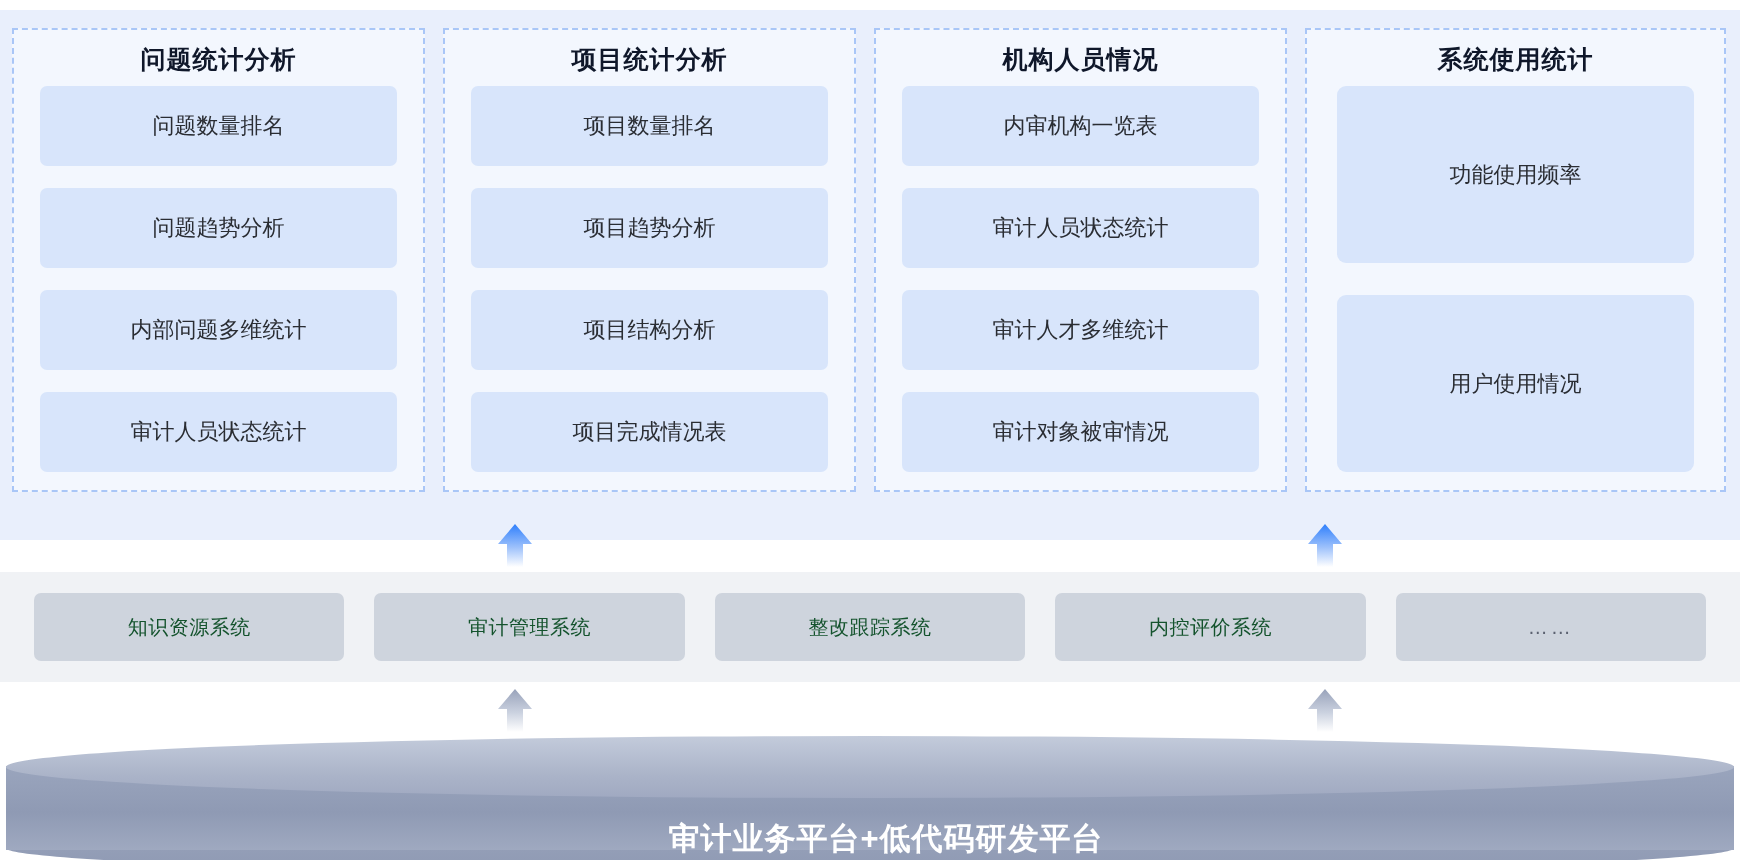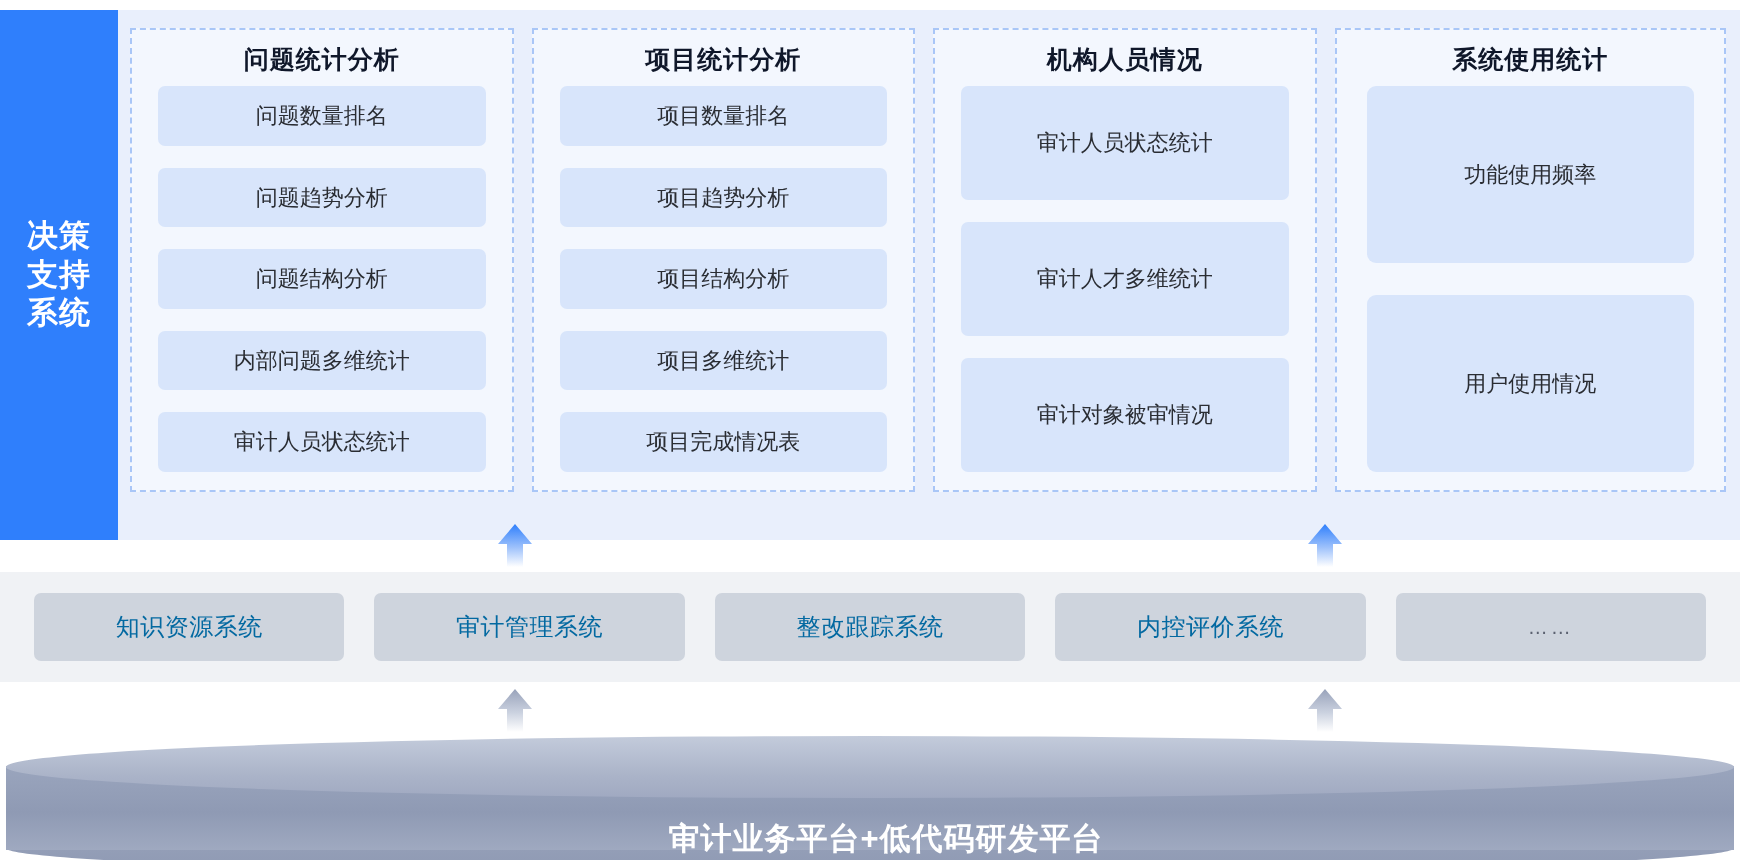--- a/index.html
+++ b/index.html
@@ -91,22 +91,22 @@
     display: flex; align-items: center;
     padding: 0 34px;
     gap: 30px;
   }
   .sys-box {
     flex: 1 1 0;
     height: 68px;
     background: #ced4dd;
     border-radius: 7px;
     display: flex; align-items: center; justify-content: center;
-    color: #0369a1;
-    font-size: 24px;
+    color: #14532d;
+    font-size: 20px;
     letter-spacing: 0.5px;
   }
   .sys-box.ellipsis { color: #5b6170; font-size: 20px; letter-spacing: 3px; }
 
   
   .cylinder {
     position: absolute; left: 0; top: 730px;
     width: 1740px; height: 130px;
   }
   .cyl-body {
@@ -138,53 +138,47 @@
     z-index: 5;
   }
 </style>
 </head>
 <body>
 
 <div class="page">
 
   <div class="top-band">
 
-    <div class="sidebar">
-      <div class="sidebar-label">决策
-支持
-系统</div>
-    </div>
 
     <div class="panels-wrap">
 
       <div class="panel p1">
         <div class="panel-title">问题统计分析</div>
         <div class="panel-items">
           <div class="panel-item">问题数量排名</div>
           <div class="panel-item">问题趋势分析</div>
-          <div class="panel-item">问题结构分析</div>
           <div class="panel-item">内部问题多维统计</div>
           <div class="panel-item">审计人员状态统计</div>
         </div>
       </div>
 
       <div class="panel p2">
         <div class="panel-title">项目统计分析</div>
         <div class="panel-items">
           <div class="panel-item">项目数量排名</div>
           <div class="panel-item">项目趋势分析</div>
           <div class="panel-item">项目结构分析</div>
-          <div class="panel-item">项目多维统计</div>
           <div class="panel-item">项目完成情况表</div>
         </div>
       </div>
 
       <div class="panel p3">
         <div class="panel-title">机构人员情况</div>
         <div class="panel-items">
+          <div class="panel-item">内审机构一览表</div>
           <div class="panel-item">审计人员状态统计</div>
           <div class="panel-item">审计人才多维统计</div>
           <div class="panel-item">审计对象被审情况</div>
         </div>
       </div>
 
       <div class="panel p4">
         <div class="panel-title">系统使用统计</div>
         <div class="panel-items">
           <div class="panel-item">功能使用频率</div>

